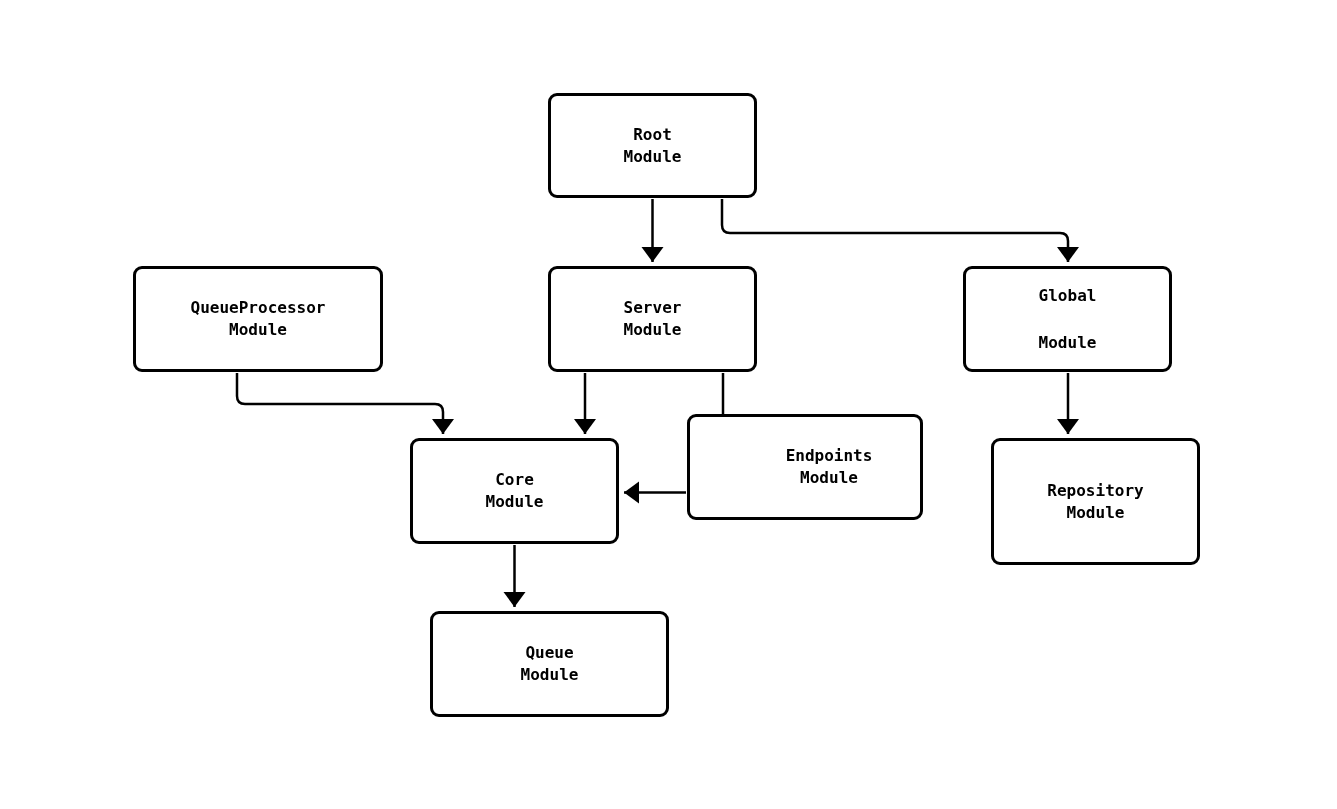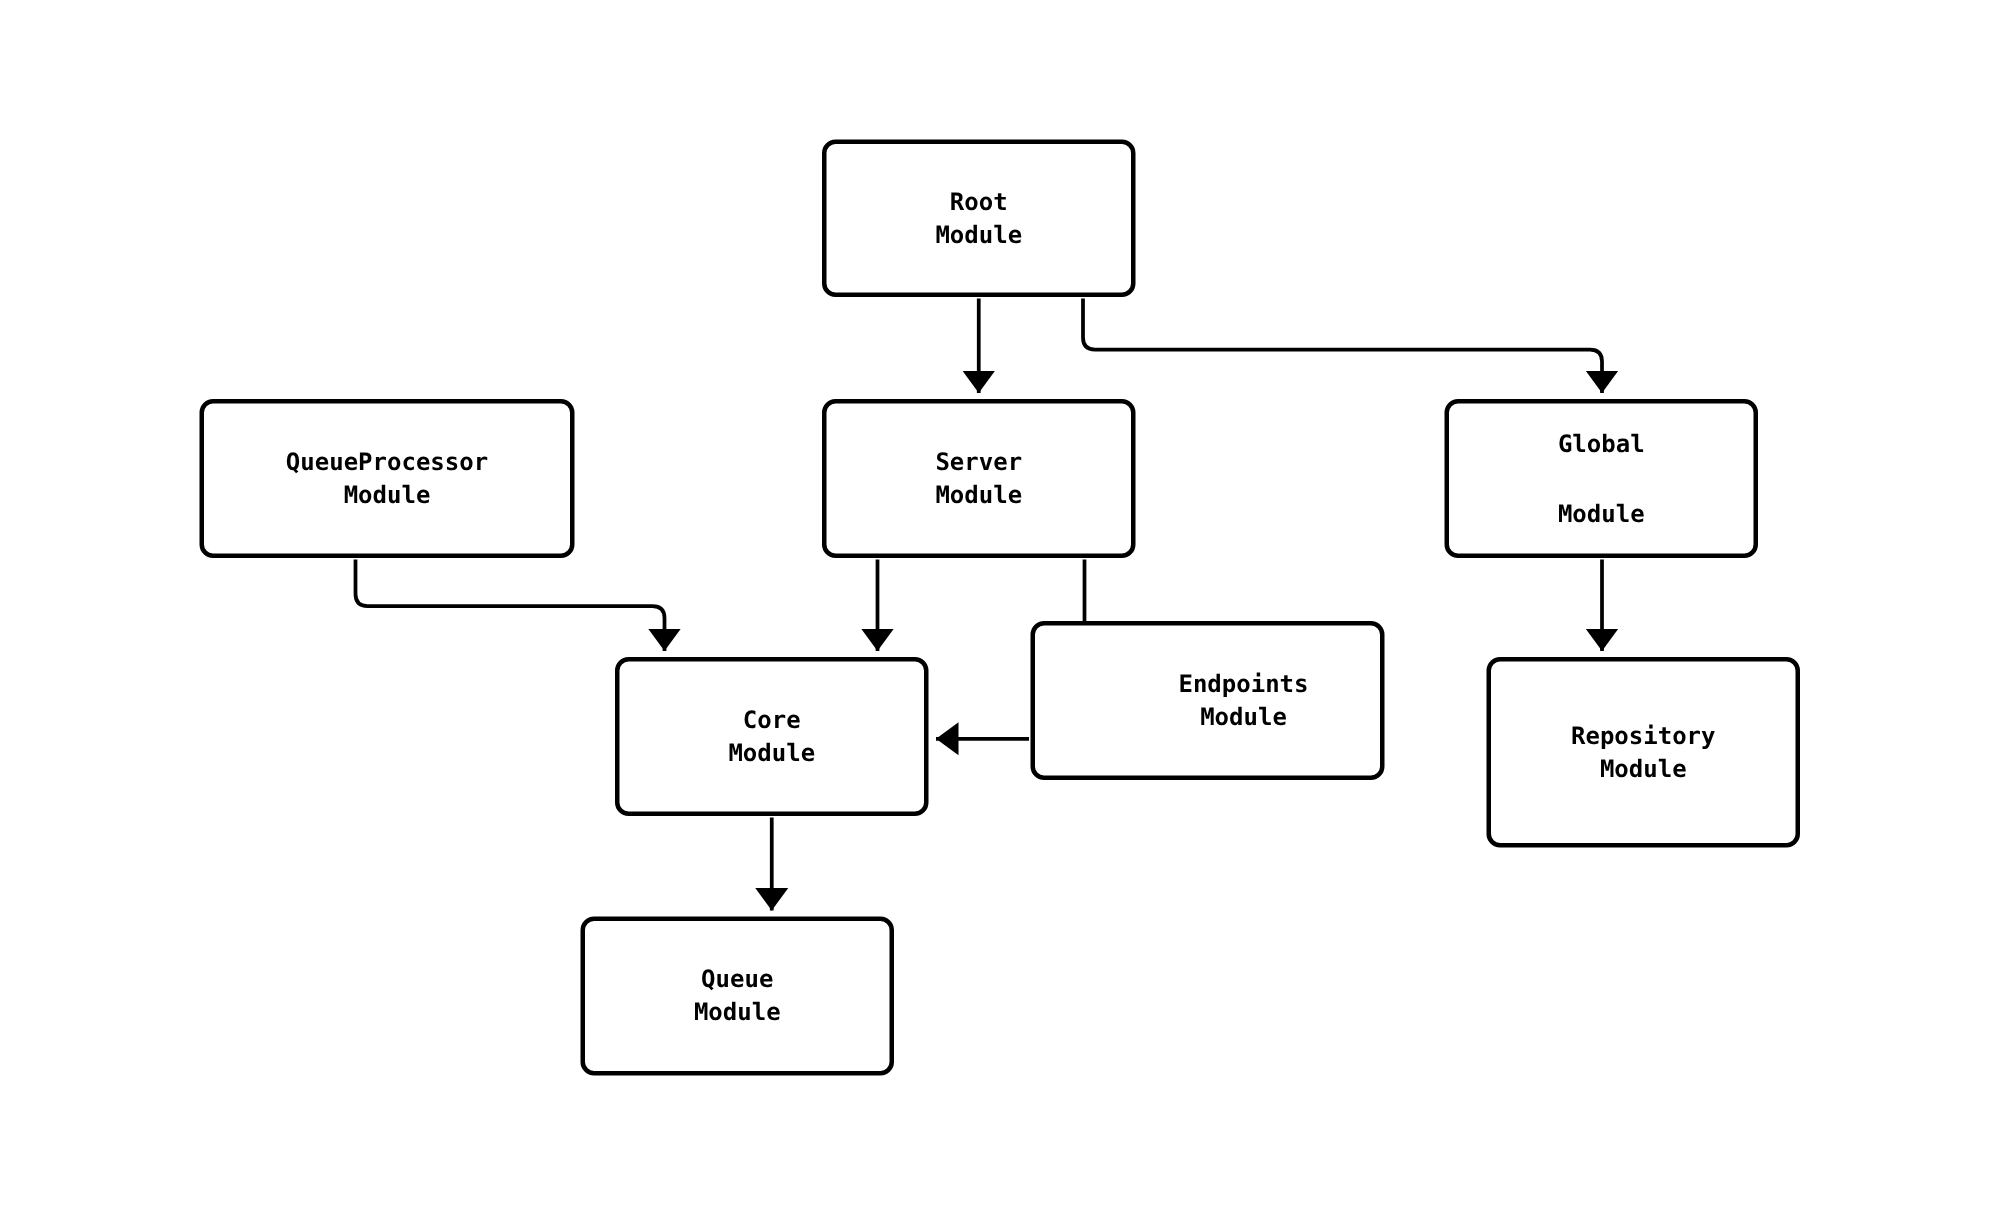--- a/index.html
+++ b/index.html
@@ -45,21 +45,21 @@
     white-space: nowrap;
   }
   
   #node-root          { left: 548px;  top: 93px;  width: 209px; height: 105px; }
   #node-queueprocessor{ left: 133px;  top: 266px; width: 250px; height: 106px; }
   #node-server        { left: 548px;  top: 266px; width: 209px; height: 106px; }
   #node-global        { left: 963px;  top: 266px; width: 209px; height: 106px; gap: 25px; }
   #node-core          { left: 410px;  top: 438px; width: 209px; height: 106px; }
   #node-endpoints     { left: 687px;  top: 414px; width: 236px; height: 106px; padding-left: 48px; }
   #node-repository    { left: 991px;  top: 438px; width: 209px; height: 127px; }
-  #node-queue         { left: 387px;  top: 611px; width: 209px; height: 106px; }
+  #node-queue         { left: 430px;  top: 611px; width: 239px; height: 106px; }
 </style>
 </head>
 <body>
 
 <div class="canvas">
 
   <svg class="edges" viewBox="0 0 1337 809" xmlns="http://www.w3.org/2000/svg">
     <defs>
       <marker id="arrow" markerUnits="userSpaceOnUse" markerWidth="16" markerHeight="24" refX="15" refY="12" orient="auto">
         <path d="M0,1 L15,12 L0,23 Z" fill="#000000"></path>

